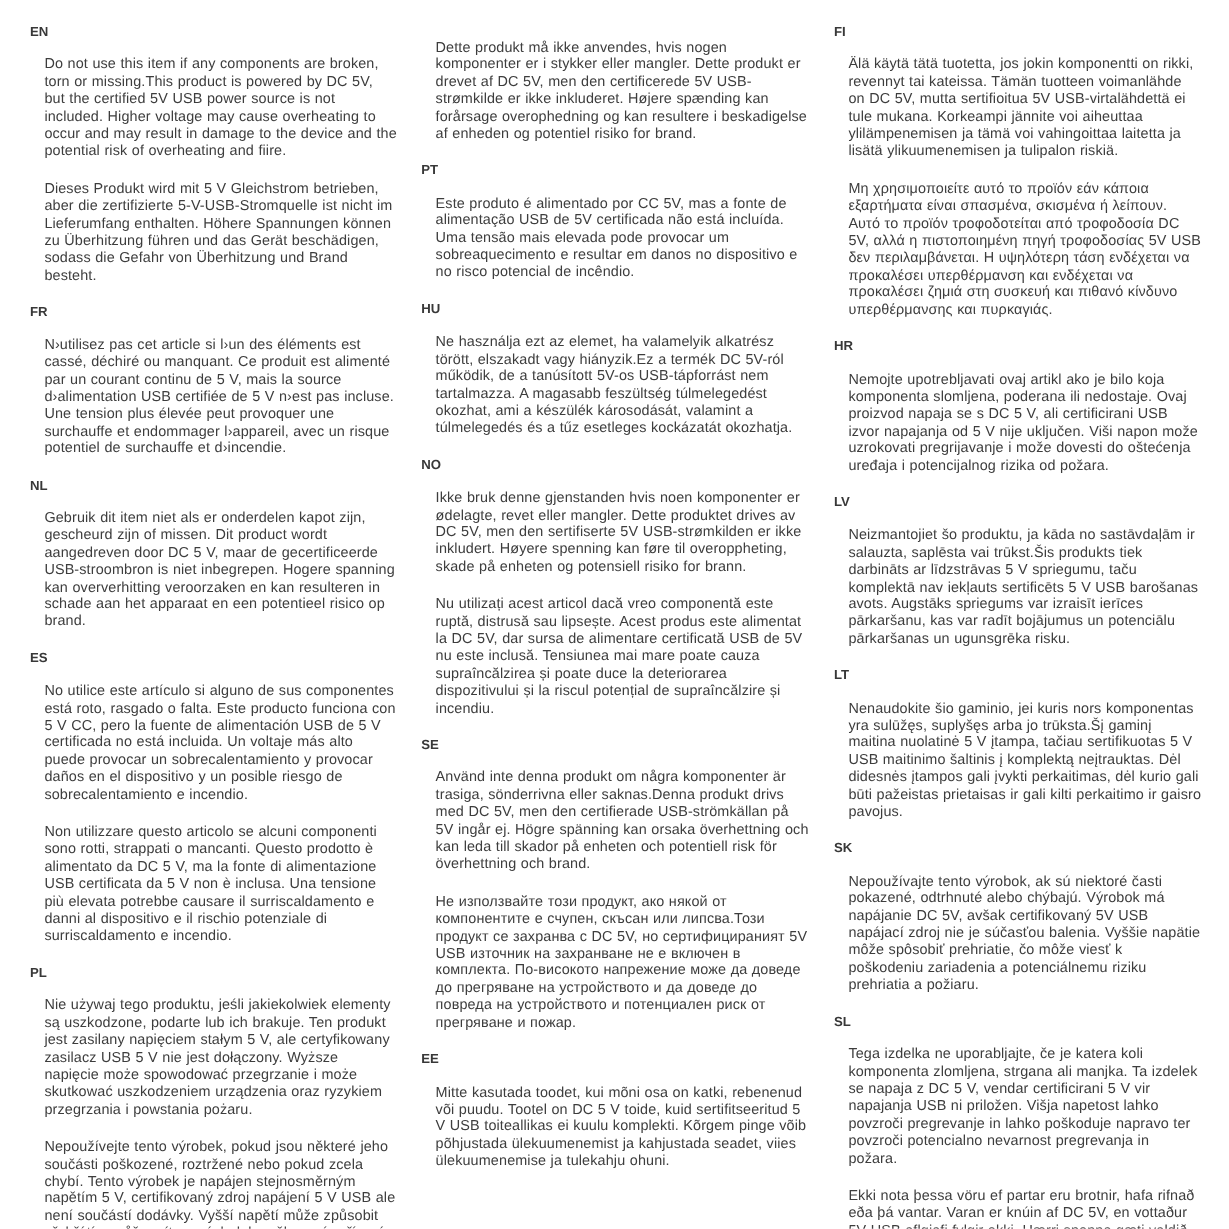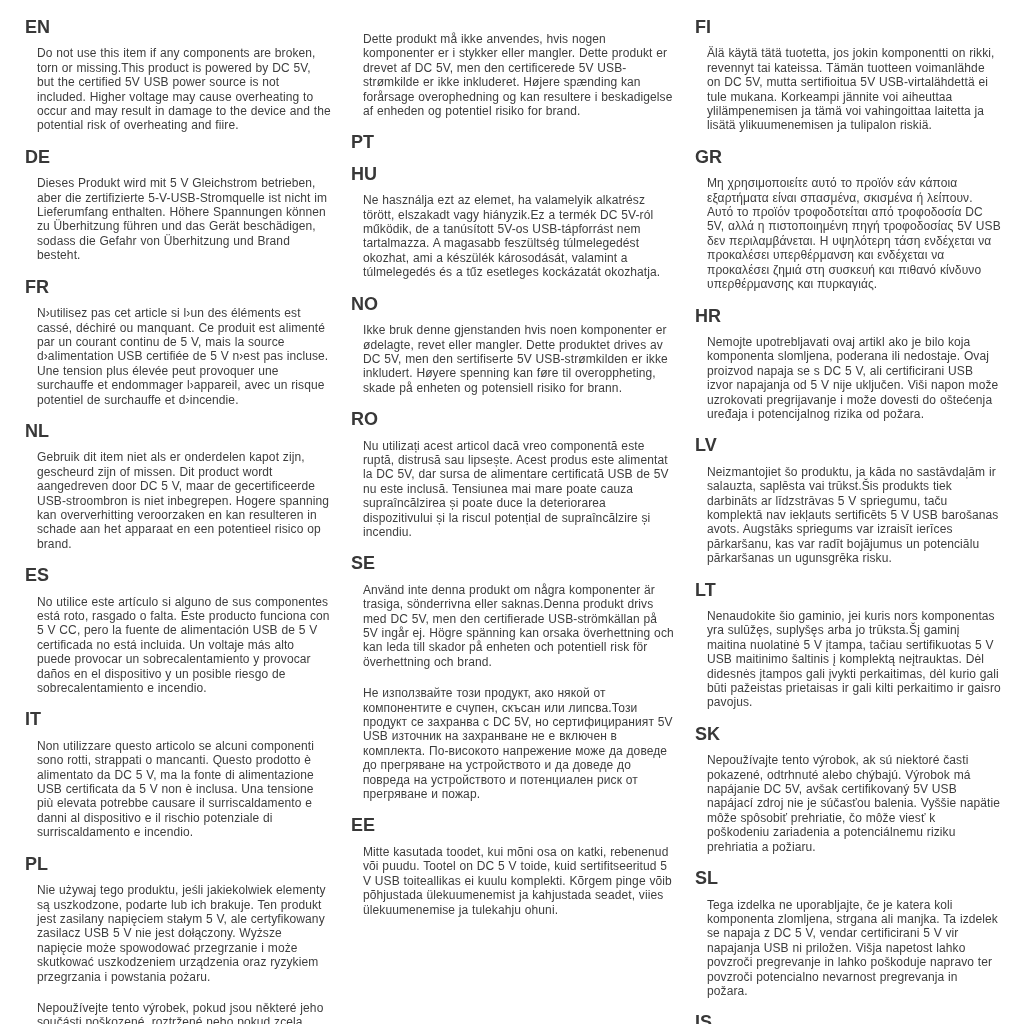--- a/index.html
+++ b/index.html
@@ -21,21 +21,21 @@
     column-gap: 8px;
     padding: 20px 10px 0 25px;
   }
   .col {
     min-width: 0;
   }
   .lang-section {
     margin-bottom: 17px;
   }
   .lang-code {
-    font-size: 18px;
+    font-size: 11px;
     font-weight: bold;
     line-height: 14.4px;
     margin: 0 0 2px 0;
     color: #383838;
   }
   .lang-text {
     font-size: 12px;
     line-height: 14.4px;
     margin: 12px;
     letter-spacing: 0.1px;
@@ -46,65 +46,63 @@
 <body>
 
 <div class="page">
 
   <div class="col">
     <section class="lang-section">
       <h2 class="lang-code">EN</h2>
       <p class="lang-text">Do not use this item if any components are broken, torn or missing.This product is powered by DC 5V, but the certified 5V USB power source is not included. Higher voltage may cause overheating to occur and may result in damage to the device and the potential risk of overheating and fiire.</p>
     </section>
     <section class="lang-section">
-      <h2 class="lang-code">DE</h2>
       <p class="lang-text">Dieses Produkt wird mit 5 V Gleichstrom betrieben, aber die zertifizierte 5-V-USB-Stromquelle ist nicht im Lieferumfang enthalten. Höhere Spannungen können zu Überhitzung führen und das Gerät beschädigen, sodass die Gefahr von Überhitzung und Brand besteht.</p>
     </section>
     <section class="lang-section">
       <h2 class="lang-code">FR</h2>
       <p class="lang-text">N›utilisez pas cet article si l›un des éléments est cassé, déchiré ou manquant. Ce produit est alimenté par un courant continu de 5 V, mais la source d›alimentation USB certifiée de 5 V n›est pas incluse. Une tension plus élevée peut provoquer une surchauffe et endommager l›appareil, avec un risque potentiel de surchauffe et d›incendie.</p>
     </section>
     <section class="lang-section">
       <h2 class="lang-code">NL</h2>
       <p class="lang-text">Gebruik dit item niet als er onderdelen kapot zijn, gescheurd zijn of missen. Dit product wordt aangedreven door DC 5 V, maar de gecertificeerde USB-stroombron is niet inbegrepen. Hogere spanning kan oververhitting veroorzaken en kan resulteren in schade aan het apparaat en een potentieel risico op brand.</p>
     </section>
     <section class="lang-section">
       <h2 class="lang-code">ES</h2>
       <p class="lang-text">No utilice este artículo si alguno de sus componentes está roto, rasgado o falta. Este producto funciona con 5 V CC, pero la fuente de alimentación USB de 5 V certificada no está incluida. Un voltaje más alto puede provocar un sobrecalentamiento y provocar daños en el dispositivo y un posible riesgo de sobrecalentamiento e incendio.</p>
     </section>
     <section class="lang-section">
-      <h2 class="lang-code">IT</h2>
       <p class="lang-text">Non utilizzare questo articolo se alcuni componenti sono rotti, strappati o mancanti. Questo prodotto è alimentato da DC 5 V, ma la fonte di alimentazione USB certificata da 5 V non è inclusa. Una tensione più elevata potrebbe causare il surriscaldamento e danni al dispositivo e il rischio potenziale di surriscaldamento e incendio.</p>
     </section>
     <section class="lang-section">
       <h2 class="lang-code">PL</h2>
       <p class="lang-text">Nie używaj tego produktu, jeśli jakiekolwiek elementy są uszkodzone, podarte lub ich brakuje. Ten produkt jest zasilany napięciem stałym 5 V, ale certyfikowany zasilacz USB 5 V nie jest dołączony. Wyższe napięcie może spowodować przegrzanie i może skutkować uszkodzeniem urządzenia oraz ryzykiem przegrzania i powstania pożaru.</p>
     </section>
     <section class="lang-section">
       <p class="lang-text">Nepoužívejte tento výrobek, pokud jsou některé jeho součásti poškozené, roztržené nebo pokud zcela chybí. Tento výrobek je napájen stejnosměrným napětím 5 V, certifikovaný zdroj napájení 5 V USB ale není součástí dodávky. Vyšší napětí může způsobit přehřátí a může mít za následek poškození zařízení a vést k potenciálnímu riziku přehřátí a požáru.</p>
     </section>
   </div>
 
   <div class="col">
     <section class="lang-section">
       <p class="lang-text">Dette produkt må ikke anvendes, hvis nogen komponenter er i stykker eller mangler. Dette produkt er drevet af DC 5V, men den certificerede 5V USB-strømkilde er ikke inkluderet. Højere spænding kan forårsage overophedning og kan resultere i beskadigelse af enheden og potentiel risiko for brand.</p>
     </section>
     <section class="lang-section">
       <h2 class="lang-code">PT</h2>
+      <p class="lang-text">Este produto é alimentado por CC 5V, mas a fonte de alimentação USB de 5V certificada não está incluída. Uma tensão mais elevada pode provocar um sobreaquecimento e resultar em danos no dispositivo e no risco potencial de incêndio.</p>
     </section>
     <section class="lang-section">
       <h2 class="lang-code">HU</h2>
       <p class="lang-text">Ne használja ezt az elemet, ha valamelyik alkatrész törött, elszakadt vagy hiányzik.Ez a termék DC 5V-ról működik, de a tanúsított 5V-os USB-tápforrást nem tartalmazza. A magasabb feszültség túlmelegedést okozhat, ami a készülék károsodását, valamint a túlmelegedés és a tűz esetleges kockázatát okozhatja.</p>
     </section>
     <section class="lang-section">
       <h2 class="lang-code">NO</h2>
       <p class="lang-text">Ikke bruk denne gjenstanden hvis noen komponenter er ødelagte, revet eller mangler. Dette produktet drives av DC 5V, men den sertifiserte 5V USB-strømkilden er ikke inkludert. Høyere spenning kan føre til overoppheting, skade på enheten og potensiell risiko for brann.</p>
     </section>
     <section class="lang-section">
-      <h2 class="lang-code">RO</h2>
       <p class="lang-text">Nu utilizați acest articol dacă vreo componentă este ruptă, distrusă sau lipsește. Acest produs este alimentat la DC 5V, dar sursa de alimentare certificată USB de 5V nu este inclusă. Tensiunea mai mare poate cauza supraîncălzirea și poate duce la deteriorarea dispozitivului și la riscul potențial de supraîncălzire și incendiu.</p>
     </section>
     <section class="lang-section">
       <h2 class="lang-code">SE</h2>
       <p class="lang-text">Använd inte denna produkt om några komponenter är trasiga, sönderrivna eller saknas.Denna produkt drivs med DC 5V, men den certifierade USB-strömkällan på 5V ingår ej. Högre spänning kan orsaka överhettning och kan leda till skador på enheten och potentiell risk för överhettning och brand.</p>
     </section>
     <section class="lang-section">
       <p class="lang-text">Не използвайте този продукт, ако някой от компонентите е счупен, скъсан или липсва.Този продукт се захранва с DC 5V, но сертифицираният 5V USB източник на захранване не е включен в комплекта. По-високото напрежение може да доведе до прегряване на устройството и да доведе до повреда на устройството и потенциален риск от прегряване и пожар.</p>
     </section>
     <section class="lang-section">
@@ -112,21 +110,20 @@
       <p class="lang-text">Mitte kasutada toodet, kui mõni osa on katki, rebenenud või puudu. Tootel on DC 5 V toide, kuid sertifitseeritud 5 V USB toiteallikas ei kuulu komplekti. Kõrgem pinge võib põhjustada ülekuumenemist ja kahjustada seadet, viies ülekuumenemise ja tulekahju ohuni.</p>
     </section>
   </div>
 
   <div class="col">
     <section class="lang-section">
       <h2 class="lang-code">FI</h2>
       <p class="lang-text">Älä käytä tätä tuotetta, jos jokin komponentti on rikki, revennyt tai kateissa. Tämän tuotteen voimanlähde on DC 5V, mutta sertifioitua 5V USB-virtalähdettä ei tule mukana. Korkeampi jännite voi aiheuttaa ylilämpenemisen ja tämä voi vahingoittaa laitetta ja lisätä ylikuumenemisen ja tulipalon riskiä.</p>
     </section>
     <section class="lang-section">
-      <h2 class="lang-code">GR</h2>
       <p class="lang-text">Μη χρησιμοποιείτε αυτό το προϊόν εάν κάποια εξαρτήματα είναι σπασμένα, σκισμένα ή λείπουν. Αυτό το προϊόν τροφοδοτείται από τροφοδοσία DC 5V, αλλά η πιστοποιημένη πηγή τροφοδοσίας 5V USB δεν περιλαμβάνεται. Η υψηλότερη τάση ενδέχεται να προκαλέσει υπερθέρμανση και ενδέχεται να προκαλέσει ζημιά στη συσκευή και πιθανό κίνδυνο υπερθέρμανσης και πυρκαγιάς.</p>
     </section>
     <section class="lang-section">
       <h2 class="lang-code">HR</h2>
       <p class="lang-text">Nemojte upotrebljavati ovaj artikl ako je bilo koja komponenta slomljena, poderana ili nedostaje. Ovaj proizvod napaja se s DC 5 V, ali certificirani USB izvor napajanja od 5 V nije uključen. Viši napon može uzrokovati pregrijavanje i može dovesti do oštećenja uređaja i potencijalnog rizika od požara.</p>
     </section>
     <section class="lang-section">
       <h2 class="lang-code">LV</h2>
       <p class="lang-text">Neizmantojiet šo produktu, ja kāda no sastāvdaļām ir salauzta, saplēsta vai trūkst.Šis produkts tiek darbināts ar līdzstrāvas 5 V spriegumu, taču komplektā nav iekļauts sertificēts 5 V USB barošanas avots. Augstāks spriegums var izraisīt ierīces pārkaršanu, kas var radīt bojājumus un potenciālu pārkaršanas un ugunsgrēka risku.</p>
     </section>
@@ -136,18 +133,17 @@
     </section>
     <section class="lang-section">
       <h2 class="lang-code">SK</h2>
       <p class="lang-text">Nepoužívajte tento výrobok, ak sú niektoré časti pokazené, odtrhnuté alebo chýbajú. Výrobok má napájanie DC 5V, avšak certifikovaný 5V USB napájací zdroj nie je súčasťou balenia. Vyššie napätie môže spôsobiť prehriatie, čo môže viesť k poškodeniu zariadenia a potenciálnemu riziku prehriatia a požiaru.</p>
     </section>
     <section class="lang-section">
       <h2 class="lang-code">SL</h2>
       <p class="lang-text">Tega izdelka ne uporabljajte, če je katera koli komponenta zlomljena, strgana ali manjka. Ta izdelek se napaja z DC 5 V, vendar certificirani 5 V vir napajanja USB ni priložen. Višja napetost lahko povzroči pregrevanje in lahko poškoduje napravo ter povzroči potencialno nevarnost pregrevanja in požara.</p>
     </section>
     <section class="lang-section">
-      <h2 class="lang-code">IS</h2>
       <p class="lang-text">Ekki nota þessa vöru ef partar eru brotnir, hafa rifnað eða þá vantar. Varan er knúin af DC 5V, en vottaður 5V USB aflgjafi fylgir ekki. Hærri spenna gæti valdið ofhitnun og skemmdum á tækinu, svo ekki sé minnst á hættu á eldi og almennri ofhitnun.</p>
     </section>
   </div>
 
 </div>
 
 </body></html>

